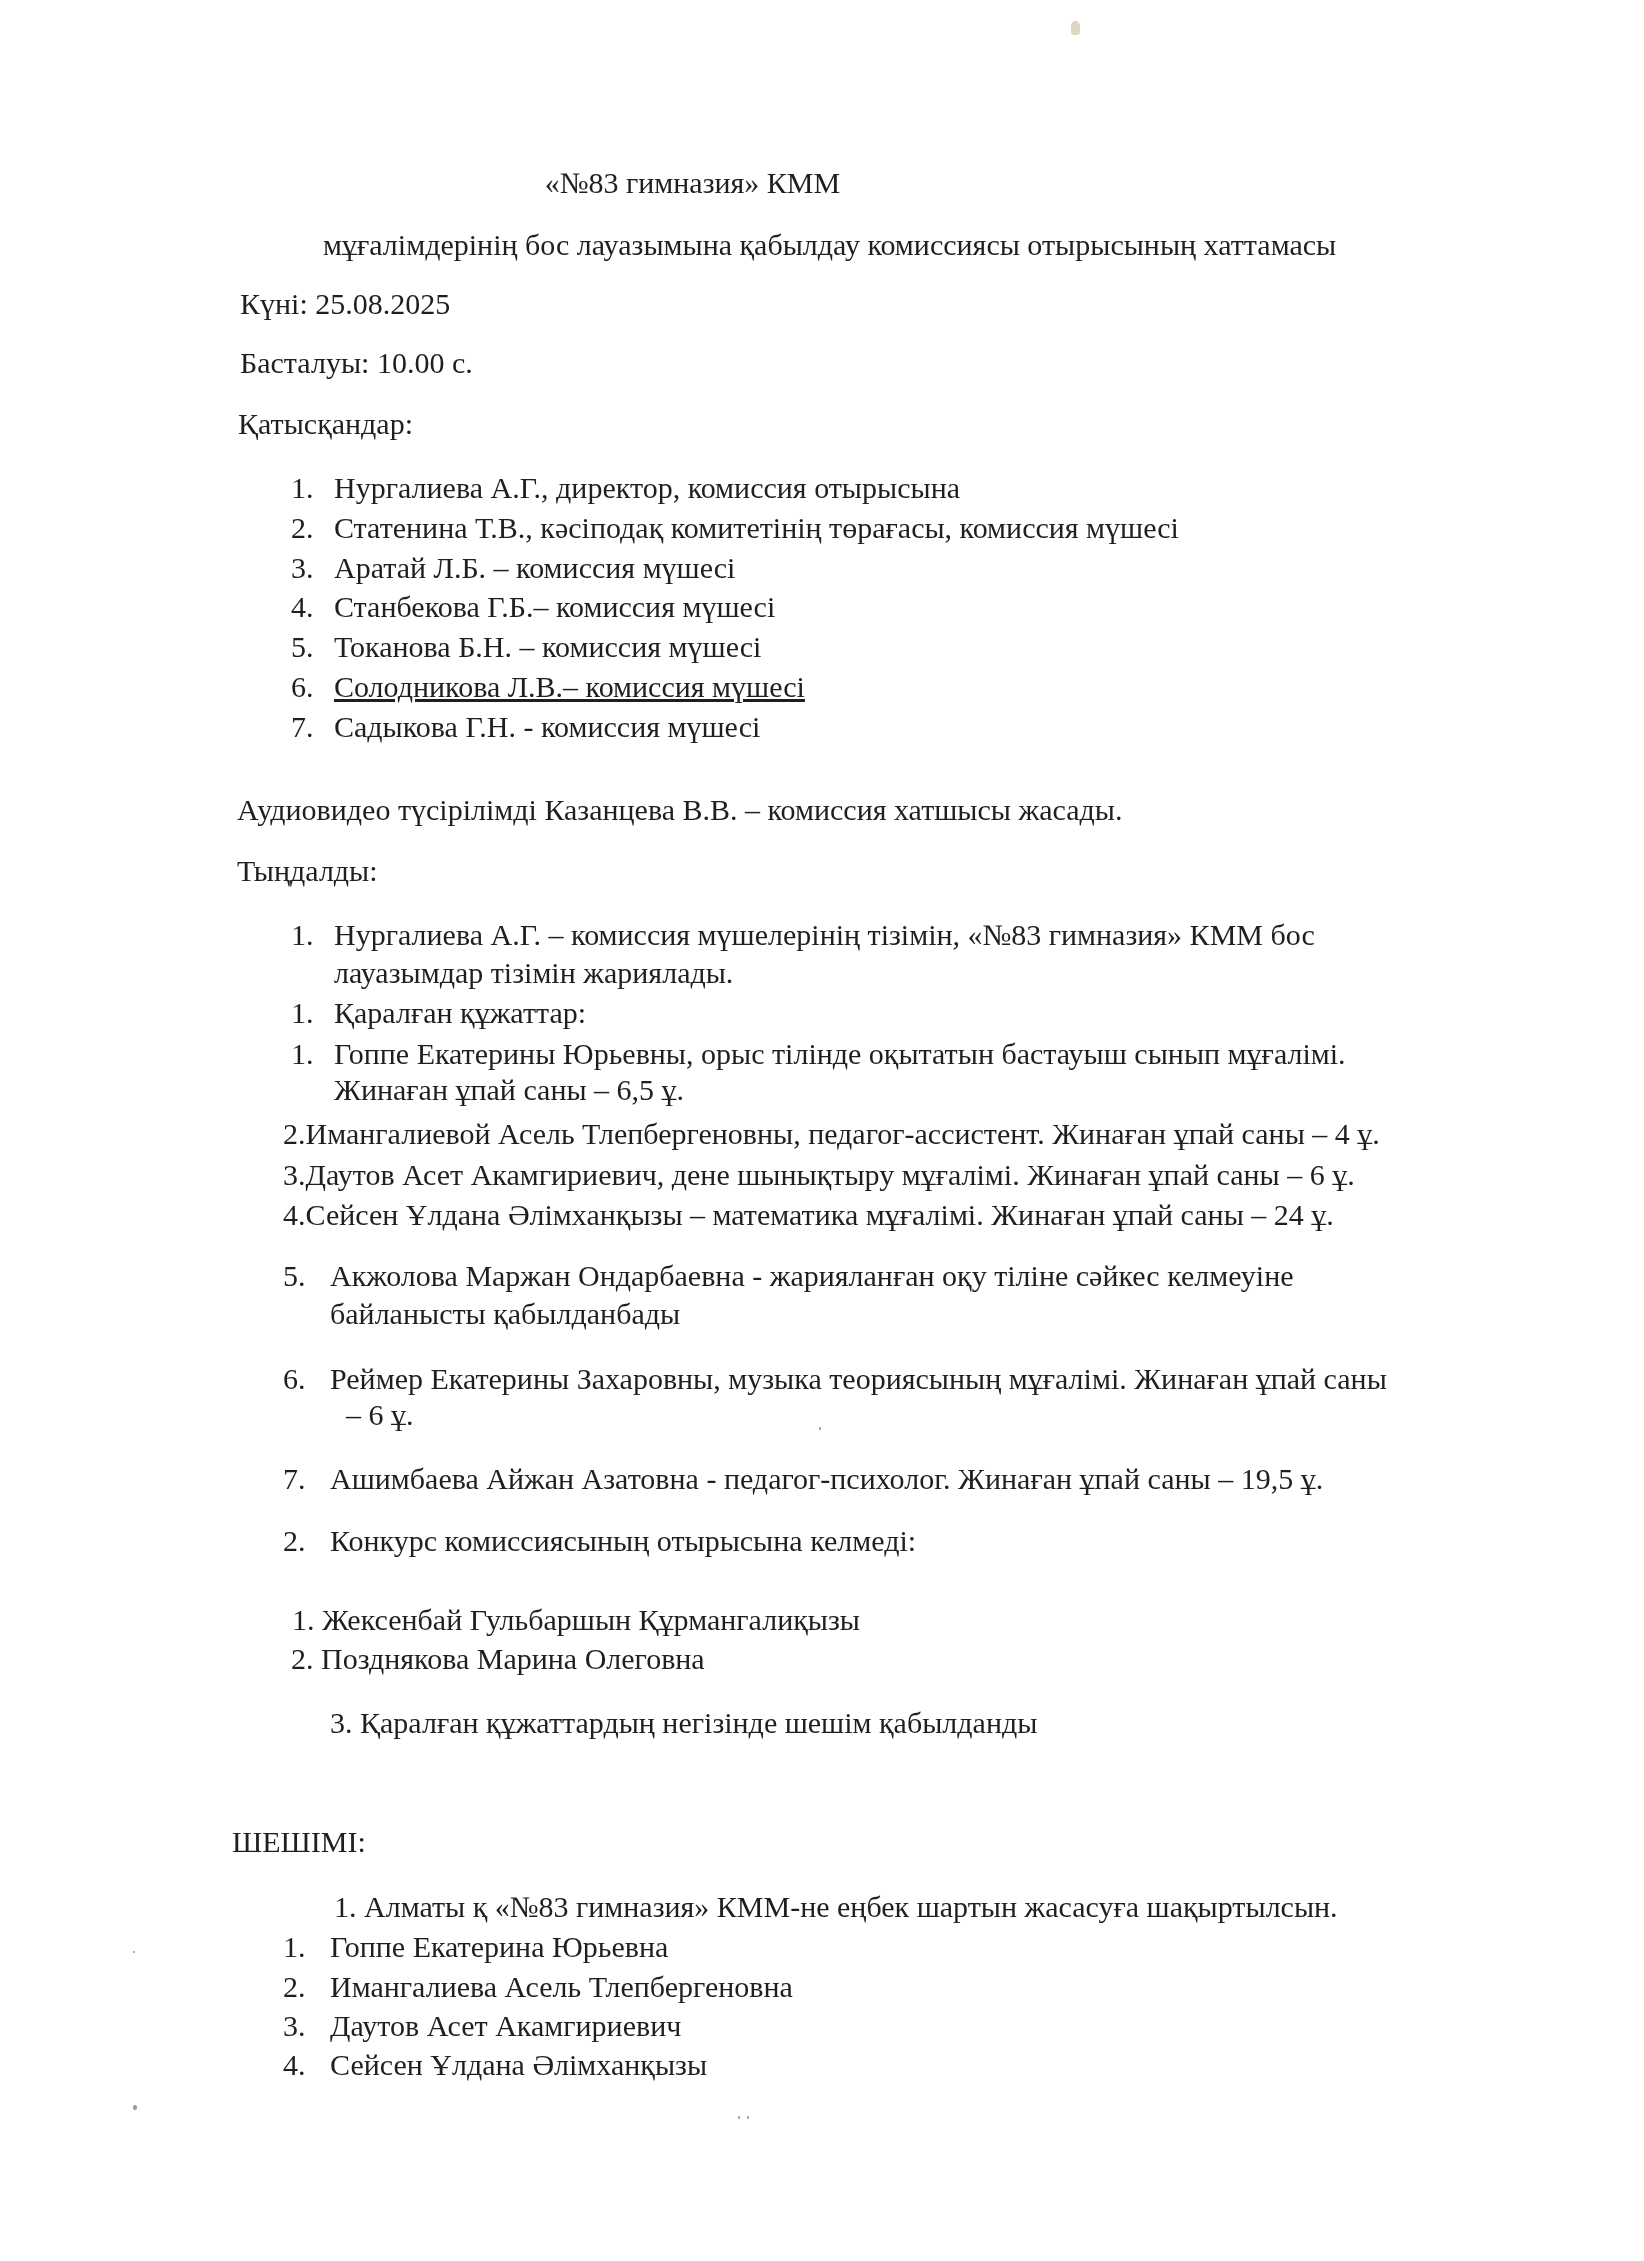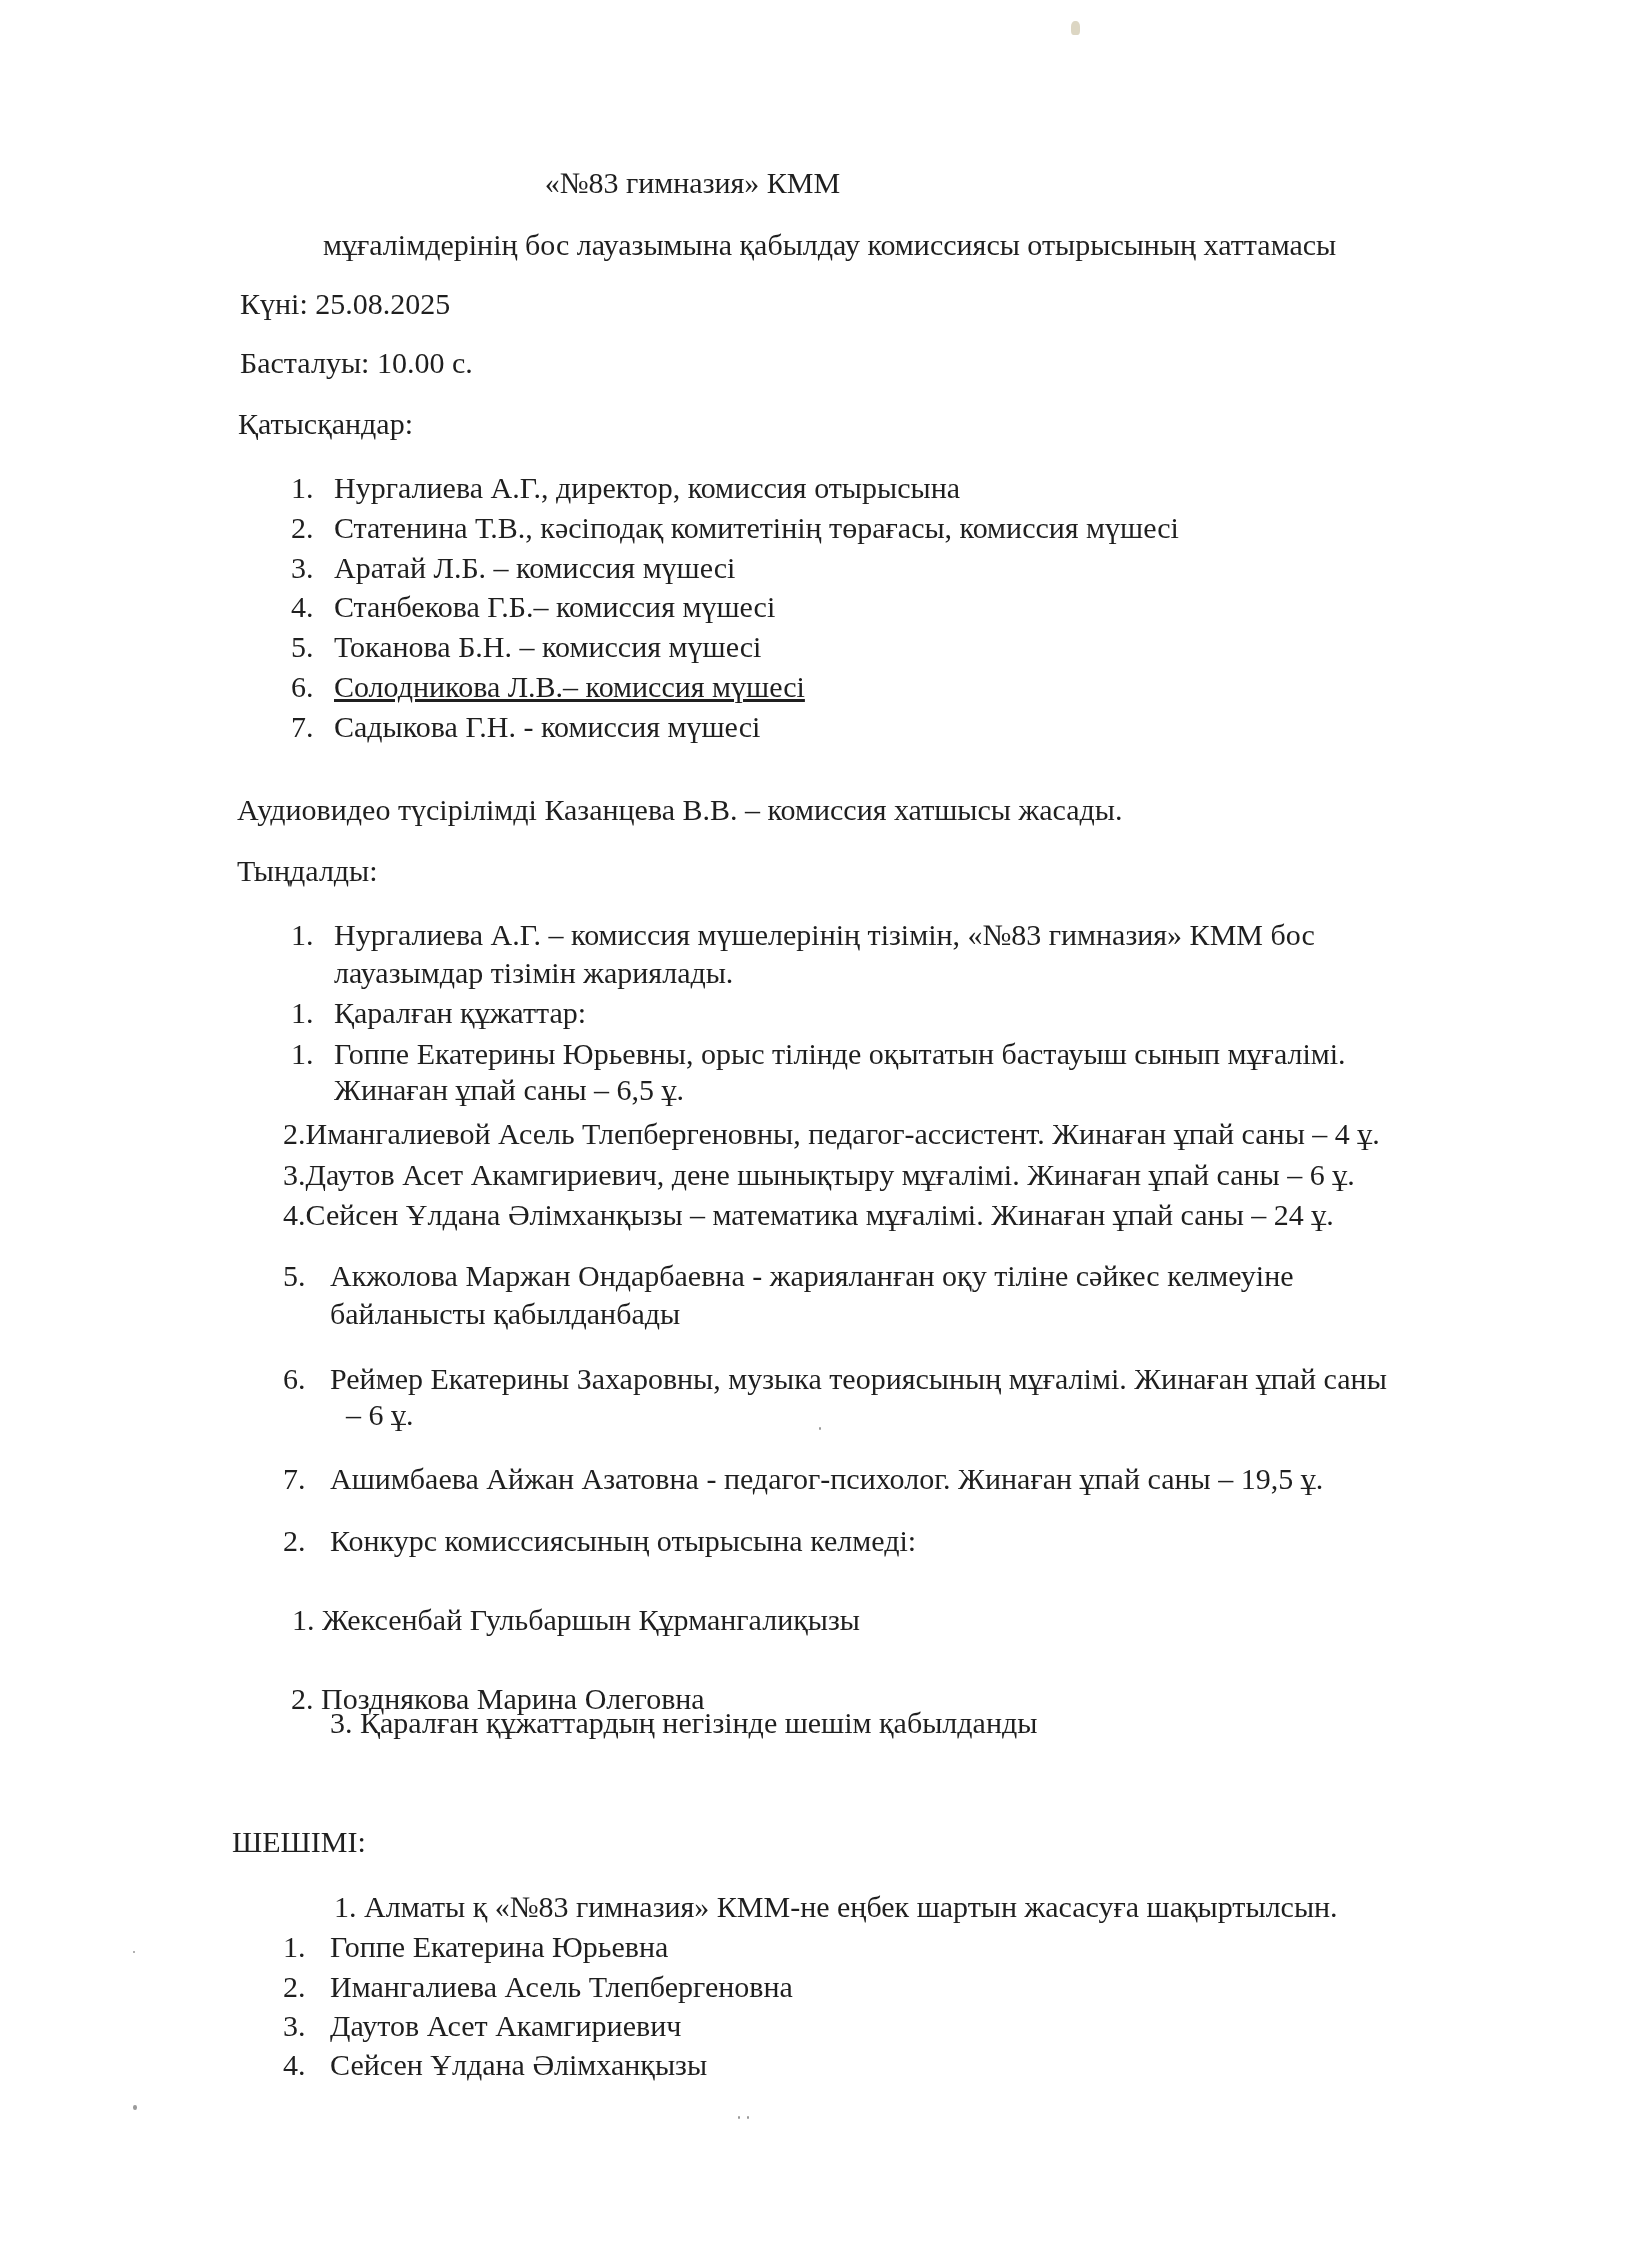--- a/index.html
+++ b/index.html
@@ -145,21 +145,21 @@
     </div>
   </div>
 
   <div>
     <span class="num" style="top:1523px; left:283px;">2.</span>
     <span class="line" style="top:1523px; left:330px;">Конкурс  комиссиясының отырысына келмеді:</span>
   </div>
 
   <div>
     <span class="line" style="top:1602px; left:292px;">1. Жексенбай Гульбаршын Құрмангалиқызы</span>
-    <span class="line" style="top:1641px; left:291px;margin-top:40px;">2. Позднякова Марина Олеговна</span>
+    <span class="line" style="top:1641px; left:291px;">2. Позднякова Марина Олеговна</span>
   </div>
 
   <div class="line" style="top:1705px; left:330px;">3. Қаралған құжаттардың негізінде шешім қабылданды</div>
 
   <div class="line" style="top:1824px; left:232px;">ШЕШІМІ:</div>
   <div class="line" style="top:1889px; left:334px;">1. Алматы қ «№83 гимназия» КММ-не еңбек шартын жасасуға шақыртылсын.</div>
 
   <div>
     <div>
       <span class="num" style="top:1929px; left:283px;">1.</span>

